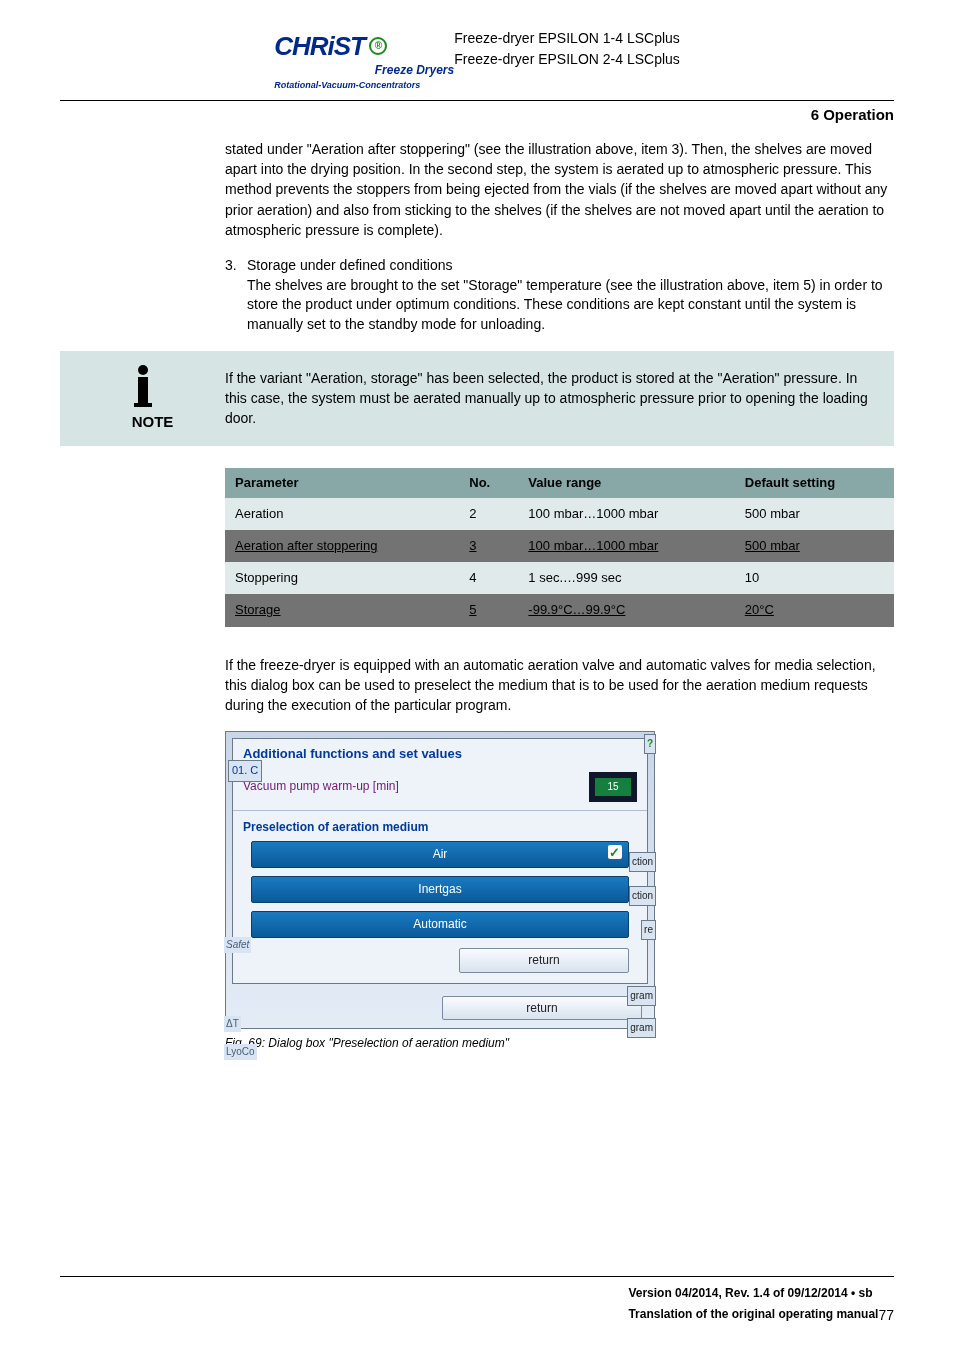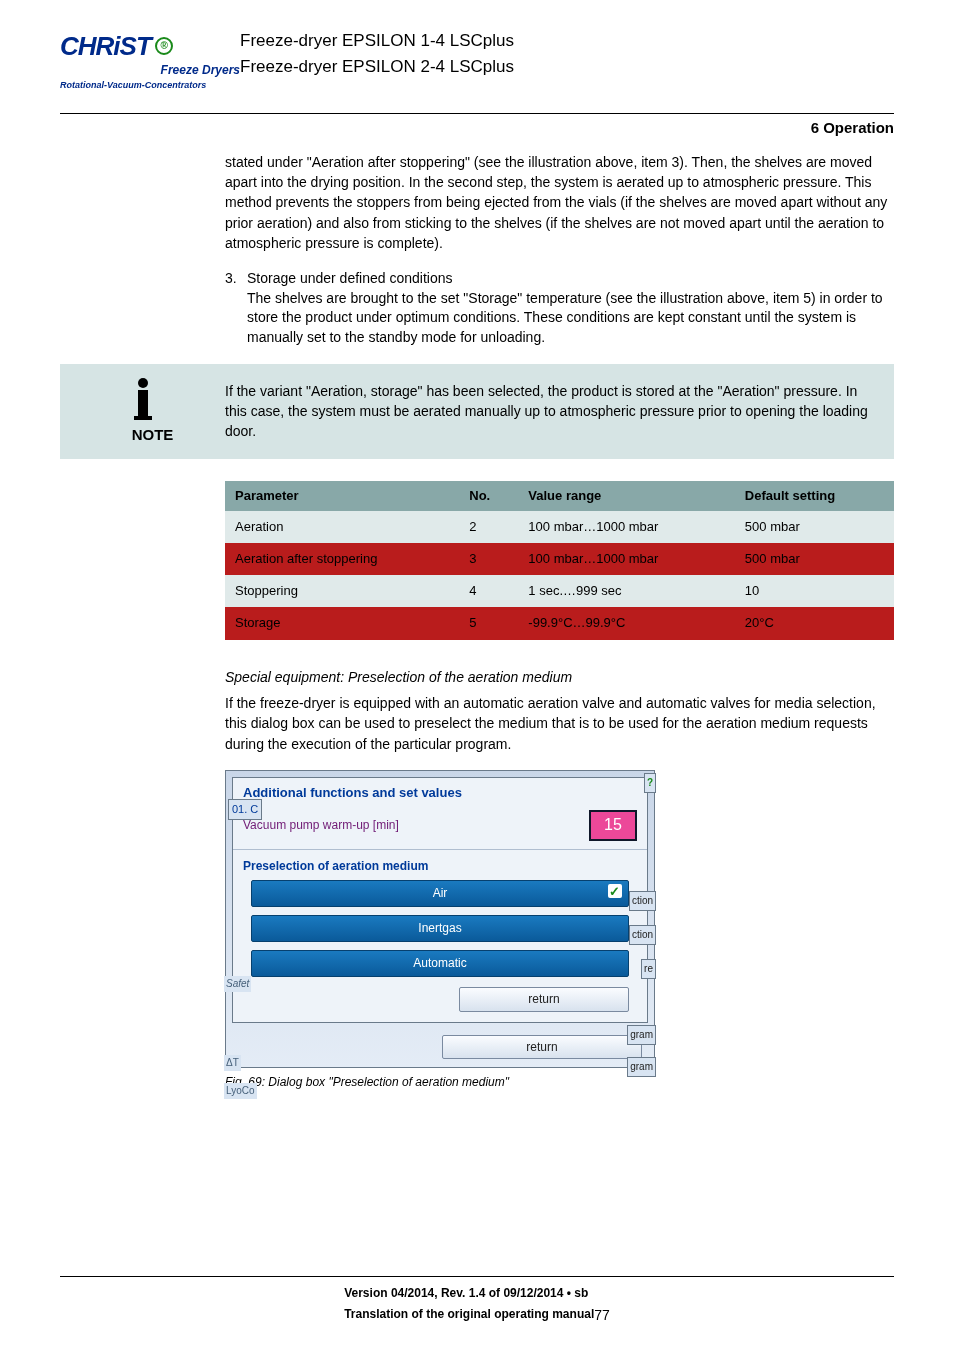--- a/index.html
+++ b/index.html
@@ -12,23 +12,23 @@
     font-size: 14px;
     line-height: 1.4;
   }
   .page {
     padding: 28px 60px 20px 60px;
     position: relative;
     min-height: 1350px;
   }
   .header {
     display: flex;
-    justify-content: flex-start;
+    justify-content: center;
     align-items: flex-start;
-    margin-bottom: 21px;
+    margin-bottom: 8px;
   }
   .logo-block { width: 180px; }
   .logo-main { display: flex; align-items: center; }
   .logo-text {
     font-weight: bold;
     font-style: italic;
     font-size: 26px;
     color: #002a8a;
     letter-spacing: -1px;
     display: inline-flex;
@@ -55,21 +55,21 @@
   }
   .logo-sub2 {
     color: #002a8a;
     font-size: 9px;
     font-style: italic;
     font-weight: bold;
     text-align: left;
   }
   .header-right {
     text-align: right;
-    font-size: 17px;
+    font-size: 14px;
     line-height: 1.5;
   }
   .section-title {
     text-align: right;
     font-weight: bold;
     font-size: 15px;
     border-top: 1px solid #000;
     padding-top: 3px;
     margin-top: 2px;
     margin-bottom: 14px;
@@ -125,21 +125,21 @@
     margin: 8px 0 28px 0;
   }
   table.params th {
     background: #88a8a8;
     text-align: left;
     padding: 6px 10px;
     font-weight: bold;
   }
   table.params td { padding: 7px 10px; }
   table.params tr.odd td { background: #e0eaea; }
-  table.params tr.even td { background: #b91c1c; }
+  table.params tr.even td { background: #737373; text-decoration: underline; }
   .subhead {
     font-style: italic;
     font-size: 14px;
     margin-bottom: 6px;
   }
   .screenshot {
     width: 430px;
     border: 1px solid #6a7a8a;
     background: linear-gradient(#c9d6e8, #e4ecf6);
     font-size: 12px;
@@ -169,26 +169,26 @@
     background: #d8e4f2;
     border: 1px solid #6a7a8a;
     color: #003a9a;
     font-size: 11px;
     padding: 2px 3px;
     z-index: 2;
   }
   .ss-label { flex: 1; color: #701a75; }
   .ss-value {
     width: 48px;
-    background: #ec4899;
+    background: #15803d;
     color: #fff;
     text-align: center;
     padding: 2px 0;
-    border: 2px solid #0f172a;
-    font-size: 16px;
+    border: 6px solid #0f172a;
+    font-size: 10px;
   }
   .ss-sub {
     padding: 8px 10px 2px 10px;
     color: #003a9a;
     font-weight: bold;
     font-size: 12px;
   }
   .ss-btn-row { padding: 4px 18px; }
   .ss-btn {
     background: linear-gradient(#1a7ac0, #0a5a9a);
@@ -262,21 +262,21 @@
     margin-bottom: 20px;
   }
   .footer {
     position: absolute;
     bottom: 24px;
     left: 60px; right: 60px;
     border-top: 1px solid #000;
     padding-top: 6px;
     font-size: 12px;
     display: flex;
-    justify-content: center;
+    justify-content: flex-end;
     align-items: flex-end;
   }
   .footer-left { line-height: 1.8; }
   .footer-left .bold { font-weight: bold; }
   .footer-page { font-size: 14px; }
 </style>
 </head>
 <body>
 
 <div class="page">
@@ -353,21 +353,20 @@
         </tr>
         <tr class="even">
           <td>Storage</td>
           <td>5</td>
           <td>-99.9°C…99.9°C</td>
           <td>20°C</td>
         </tr>
       </tbody>
     </table>
 
-    <div class="subhead">Special equipment: Preselection of the aeration medium</div>
     <div class="para">If the freeze-dryer is equipped with an automatic aeration valve and automatic valves for media selection, this dialog box can be used to preselect the medium that is to be used for the aeration medium requests during the execution of the particular program.</div>
 
     <div class="screenshot">
       <span class="ss-badge">01. C</span>
       <span class="ss-right-tab q">?</span>
       <span class="ss-right-tab c1">ction</span>
       <span class="ss-right-tab c2">ction</span>
       <span class="ss-right-tab re">re</span>
       <span class="ss-right-tab g1">gram</span>
       <span class="ss-right-tab g2">gram</span>

